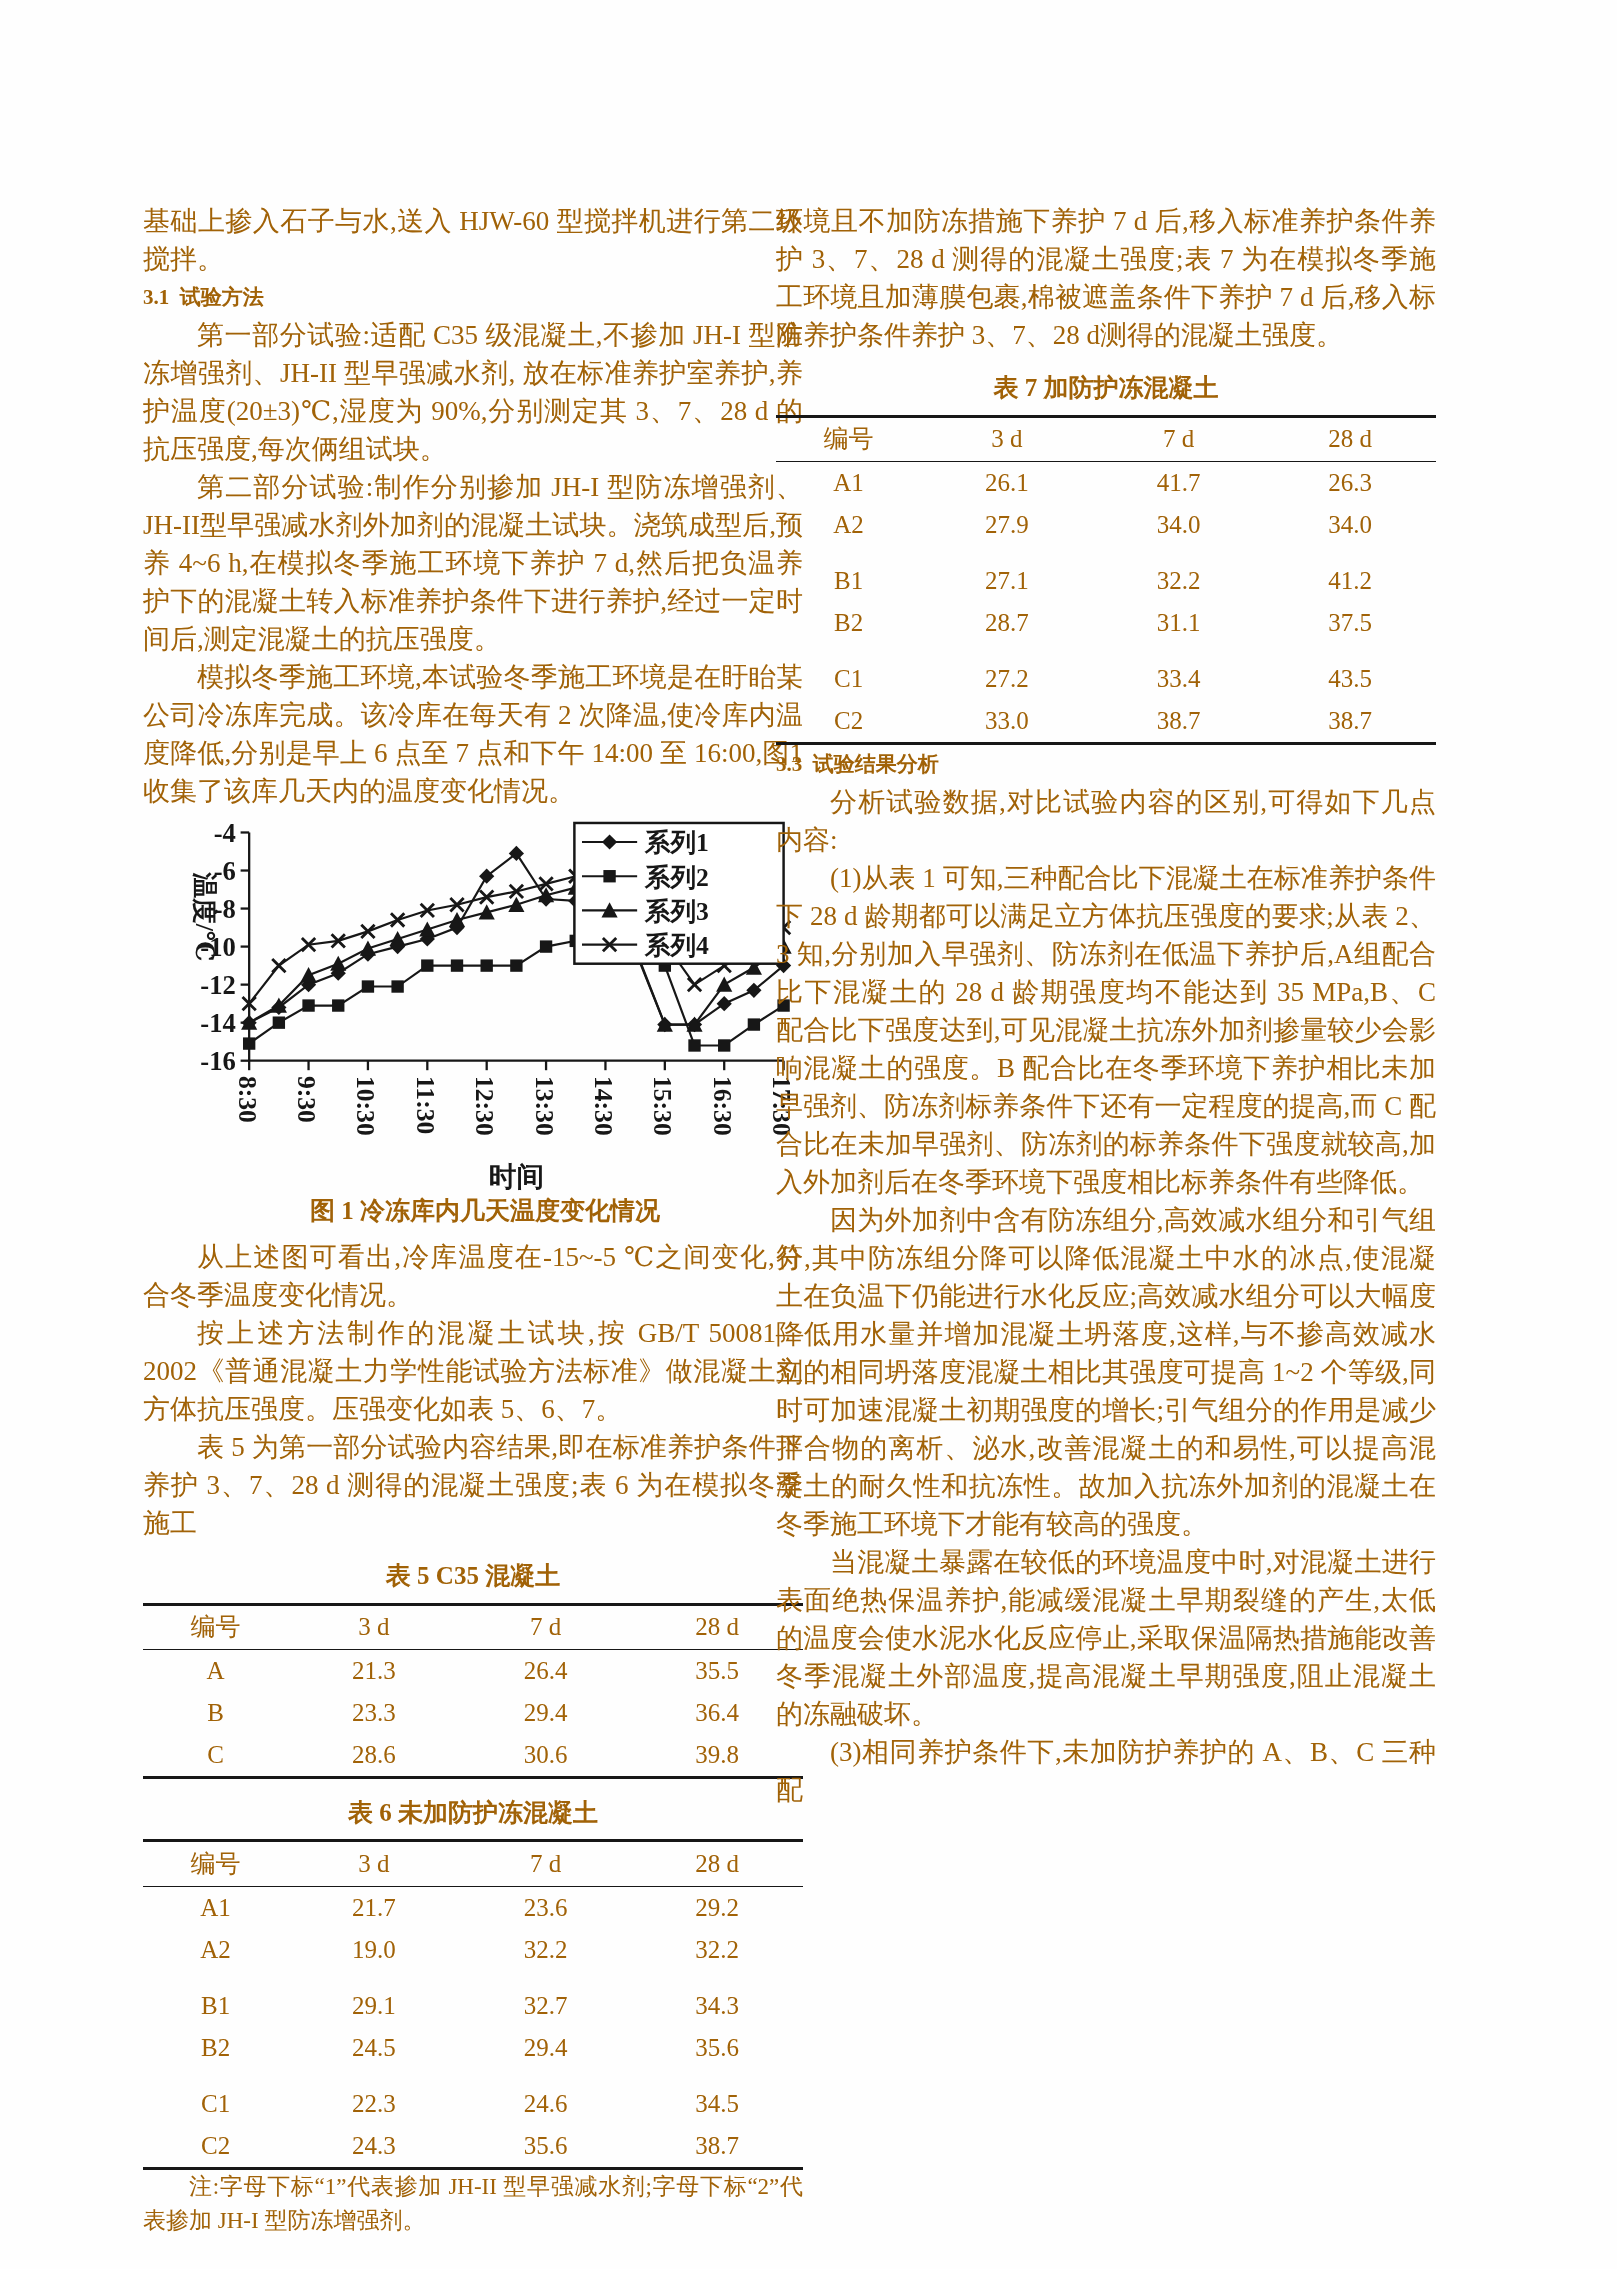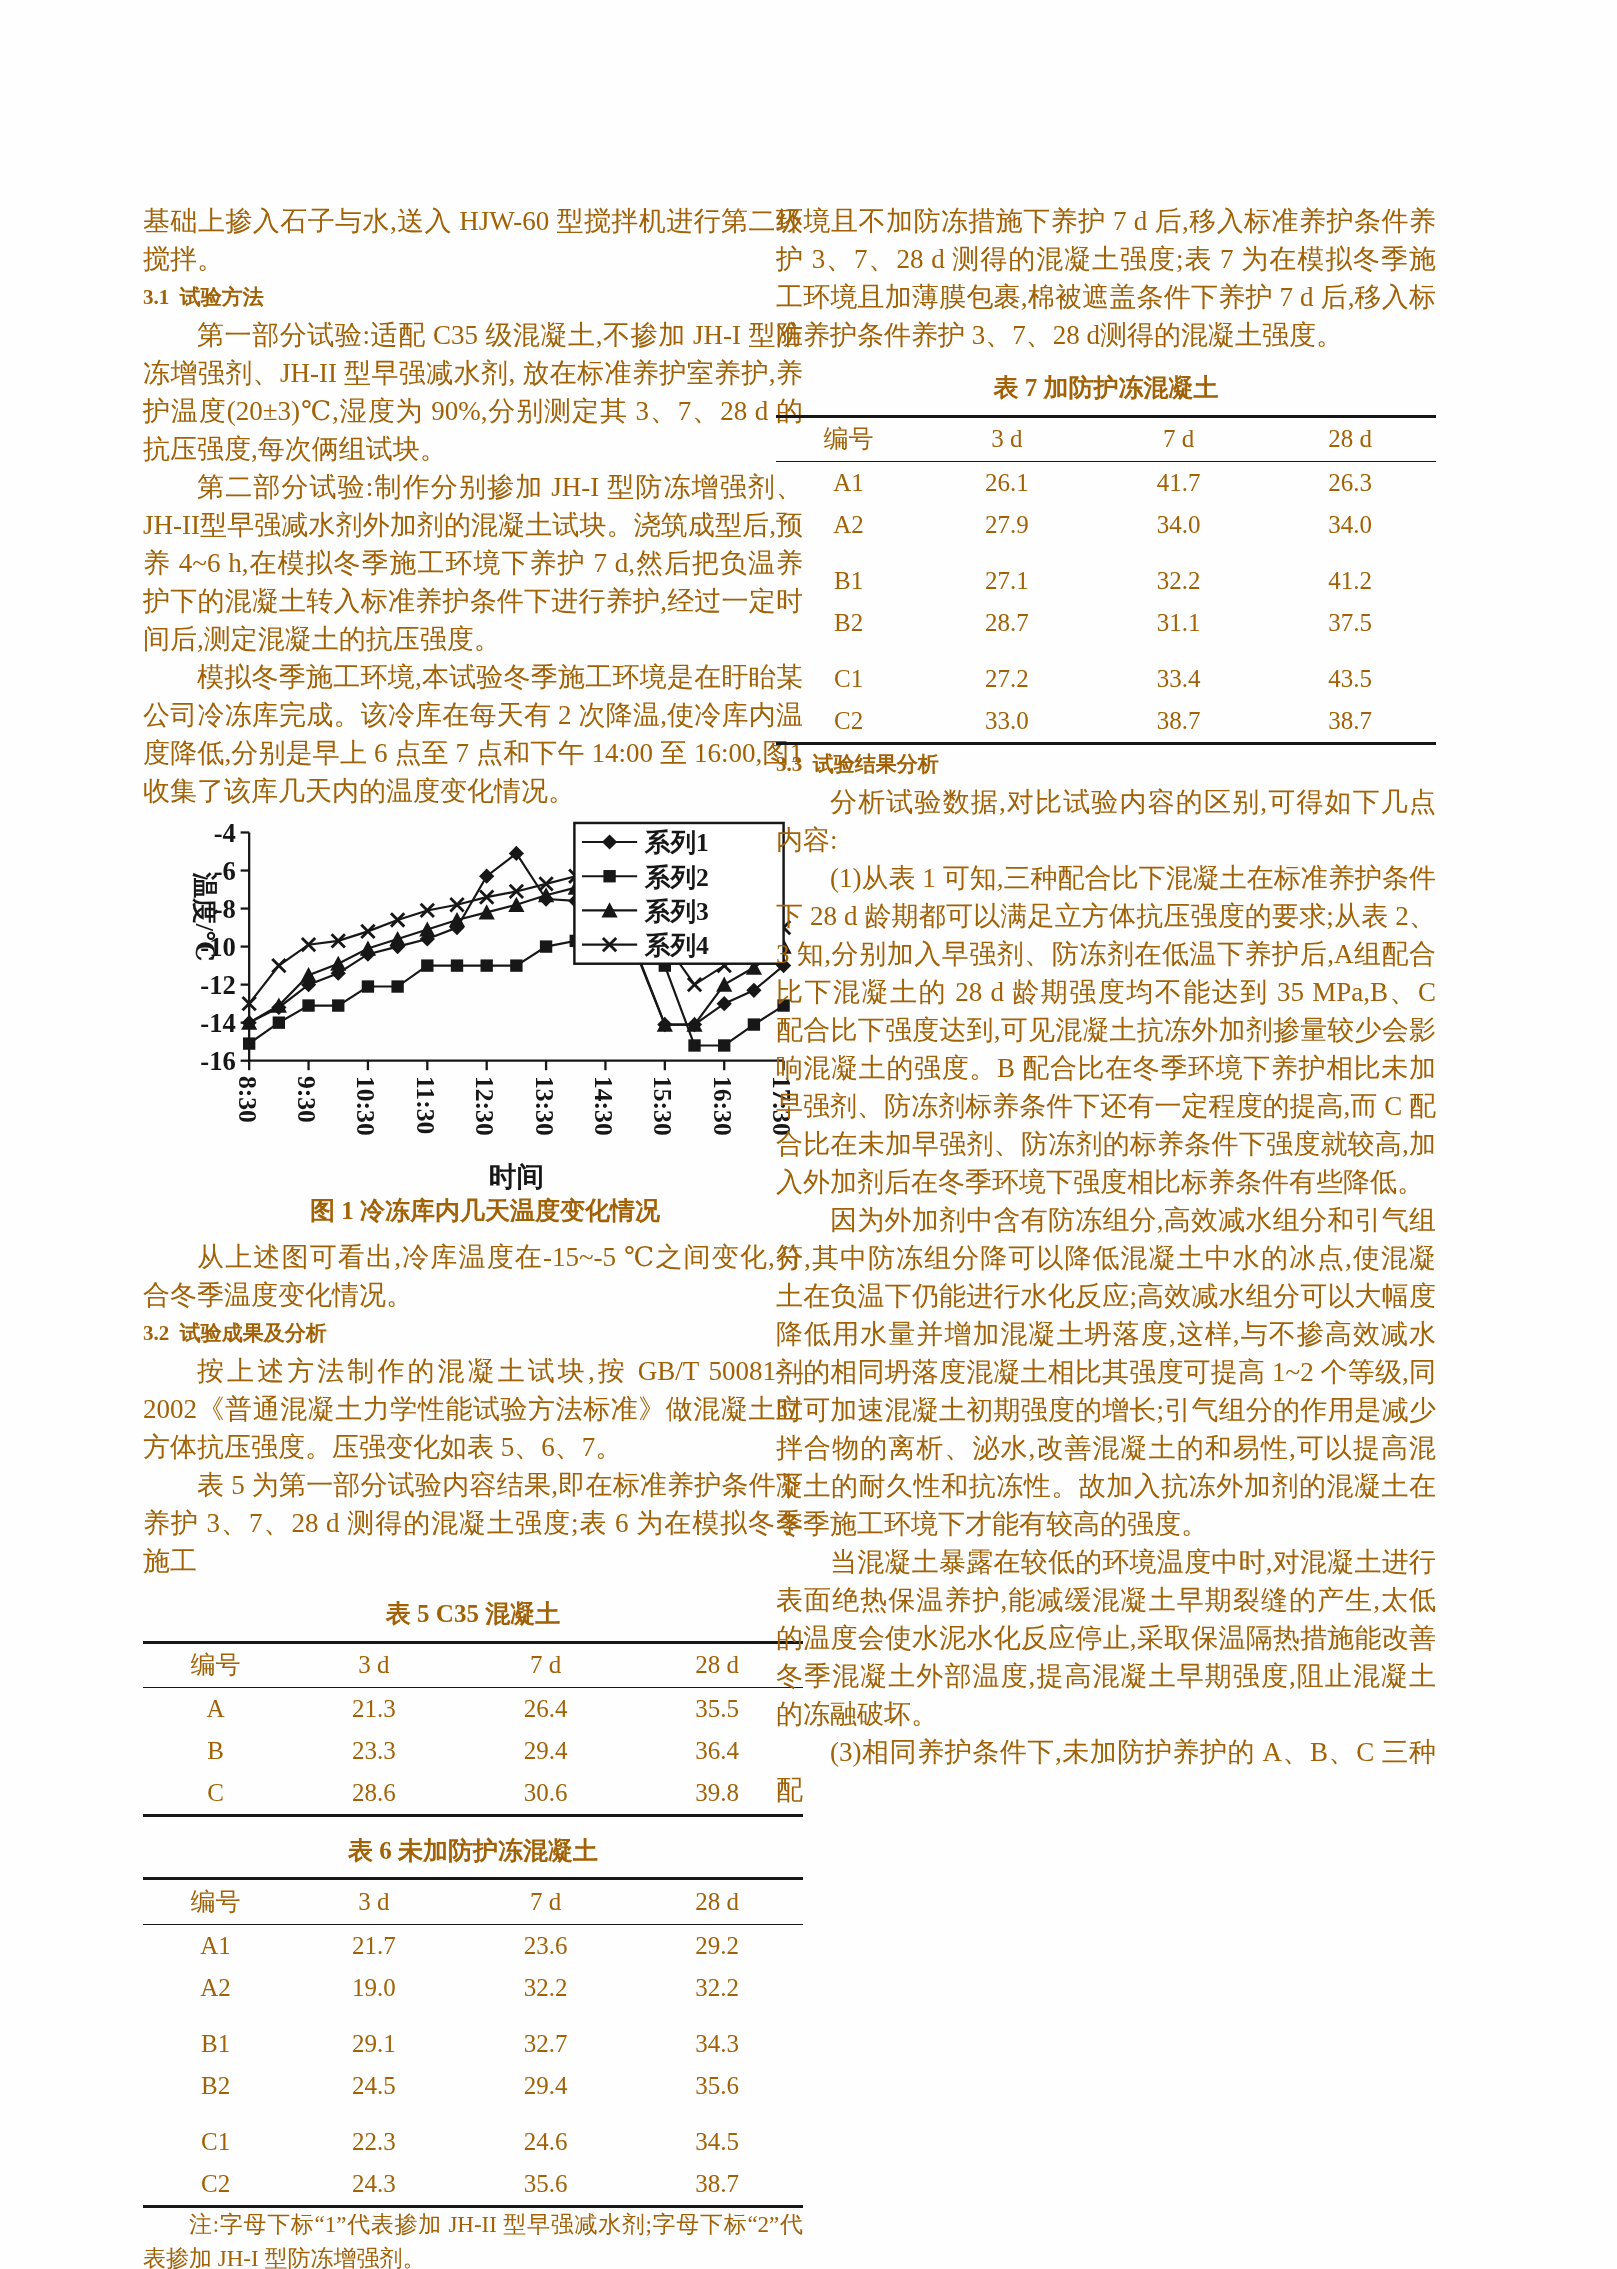--- a/index.html
+++ b/index.html
@@ -180,21 +180,20 @@
             <text x="494" y="104" text-anchor="start" font-size="27" fill="#171717" font-family="&quot;Liberation Serif&quot;,&quot;DejaVu Serif&quot;,serif" font-weight="bold">系列3</text>
             <line x1="428" y1="130" x2="486" y2="130" stroke="#171717" stroke-width="2.3"></line>
             <path d="M450 123L464 137M464 123L450 137" stroke="#171717" stroke-width="3" fill="none"></path>
             <text x="494" y="140" text-anchor="start" font-size="27" fill="#171717" font-family="&quot;Liberation Serif&quot;,&quot;DejaVu Serif&quot;,serif" font-weight="bold">系列4</text>
           </svg>
         </div>
       <div class="fig-caption">图 1  冷冻库内几天温度变化情况</div>
     </div>
 
     <p class="ind">从上述图可看出,冷库温度在-15~-5 ℃之间变化,符合冬季温度变化情况。</p>
-    <p class="sec-h">3.2  试验成果及分析</p>
     <p class="ind">按上述方法制作的混凝土试块,按 GB/T 50081—2002《普通混凝土力学性能试验方法标准》做混凝土立方体抗压强度。压强变化如表 5、6、7。</p>
     <p class="ind">表 5 为第一部分试验内容结果,即在标准养护条件下养护 3、7、28 d 测得的混凝土强度;表 6 为在模拟冬季施工</p>
 
     <div class="t-title">表 5  C35 混凝土</div>
     <table class="dtable">
       <thead>
           <tr>
             <th>编号</th>
             <th>3 d</th>
             <th>7 d</th>

